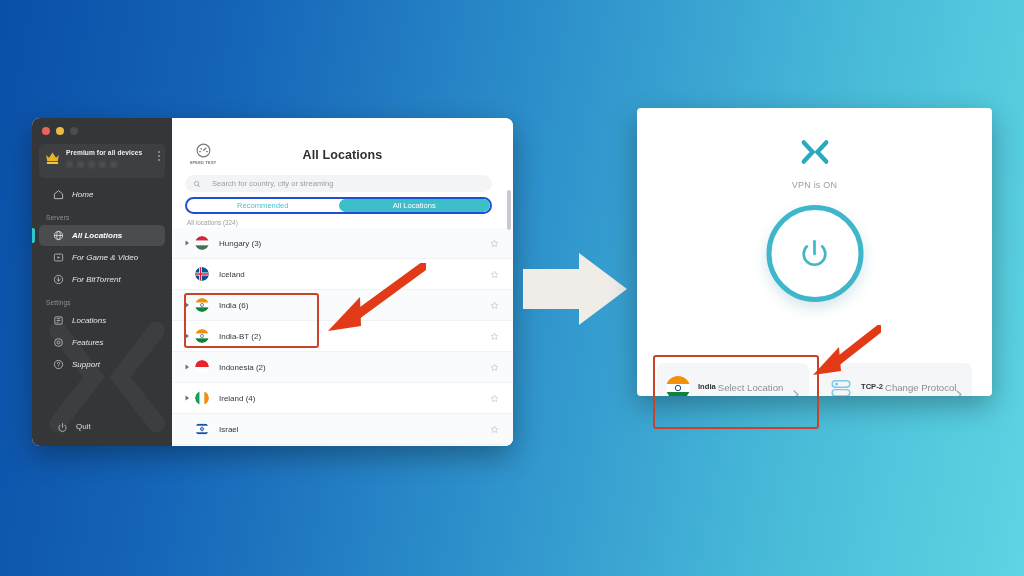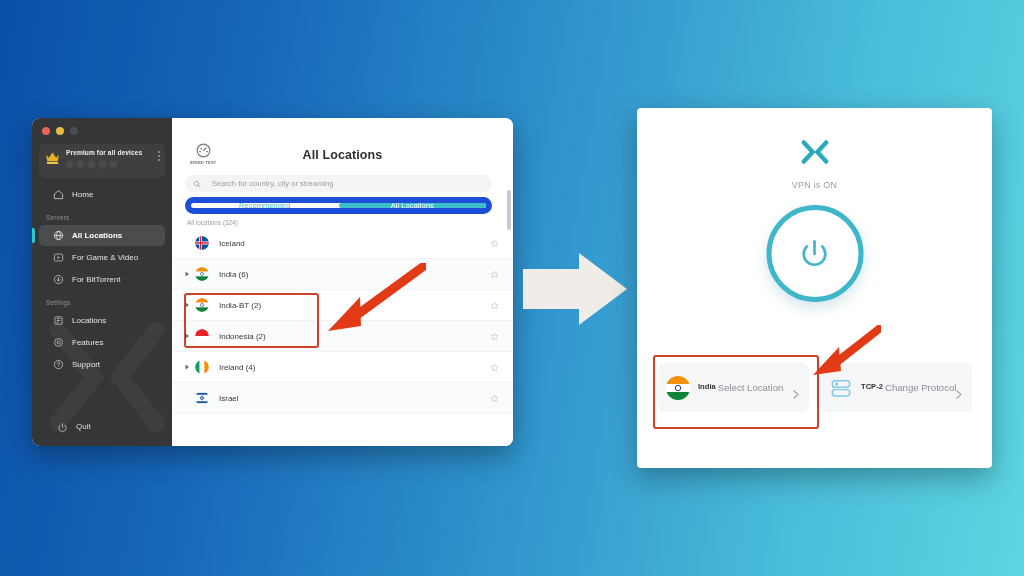--- a/index.html
+++ b/index.html
@@ -57,21 +57,21 @@
   }
   #kebab-icon i { width: 2px; height: 2px; border-radius: 50%; background: #9a9c9e; display: block; }
 
   .nav-section {
     font-size: 6.4px; color: #8f9294; padding: 0 0 0 14px;
     margin: 9px 0 4px 0; letter-spacing: .2px;
   }
   .nav-item {
     position: relative; height: 21px; display: flex; align-items: center;
     padding-left: 14px; gap: 8px; font-size: 8px; color: #e3e5e7;
-    margin: 0 7px 1px 7px; border-radius: 5px;
+    margin: 0 7px 1px 7px; border-radius: 5px; font-style: italic;
   }
   .nav-item.active { background: #4a4c4e; color: #fff; font-weight: bold; }
   .nav-item.active::before {
     content: ""; position: absolute; left: -7px; top: 3px;
     width: 2.5px; height: 15px; background: #35c2c9; border-radius: 0 2px 2px 0;
   }
   .nav-ico { width: 11px; height: 11px; flex-shrink: 0; opacity: .85; }
   .nav-label { line-height: 1; white-space: nowrap; }
   #quit-item {
     position: absolute; bottom: 10px; left: 0; width: 100%;
@@ -98,21 +98,21 @@
     align-items: center; padding: 0 8px; gap: 5px;
   }
   #search-input {
     border: 0; background: transparent; outline: none; width: 100%;
     font-family: inherit; font-size: 7.6px; color: #8d9094; margin-left: 6px;
   }
   #search-input::placeholder { color: #9b9ea2; }
 
   #tabs {
     position: absolute; left: 13px; top: 79px; width: 307px; height: 17px;
-    border: 6px solid #1d4ed8; border-radius: 9px; display: flex; overflow: hidden;
+    border: 2px solid #1d4ed8; border-radius: 9px; display: flex; overflow: hidden;
   }
   .tab {
     flex: 1; display: flex; align-items: center; justify-content: center;
     font-size: 7.6px; color: #49c2cb; height: 100%;
   }
   .tab.sel { background: #3cbfc8; color: #fff; border-radius: 9px; }
 
   #list-header {
     position: absolute; left: 15px; top: 101px;
     font-size: 6.4px; color: #9a9da1;
@@ -144,21 +144,21 @@
     position: absolute; right: 2.5px; top: 72px; width: 3.5px; height: 40px;
     background: #c6c9cd; border-radius: 2px;
   }
 
   
   #flow-arrow { position: absolute; left: 523px; top: 253px; width: 104px; height: 72px; }
 
   
   #vpn-window {
     position: absolute; left: 637px; top: 108px;
-    width: 355px; height: 360px; background: #fff; border-radius: 4px;
+    width: 355px; height: 288px; background: #fff; border-radius: 4px;
     box-shadow: 0 10px 28px rgba(0,0,0,.30); overflow: hidden;
   }
   #vpn-logo { position: absolute; left: 50%; top: 28px; transform: translateX(-50%); width: 32px; height: 32px; }
   #vpn-status {
     position: absolute; left: 0; top: 72px; width: 100%; text-align: center;
     font-size: 9px; color: #9a9da1; letter-spacing: .2px;
   }
   #power-ring {
     position: absolute; left: 50%; top: 97px; transform: translateX(-50%);
     width: 97px; height: 97px; border-radius: 50%;
@@ -322,20 +322,45 @@
 
     <div id="tabs">
       <div class="tab">Recommended</div>
       <div class="tab sel">All Locations</div>
     </div>
 
     <div id="list-header">All locations (324)</div>
 
     <div id="country-list">
 
+      <div class="country-row alt">
+        <span class="expander">
+          <svg width="5" height="6" viewBox="0 0 5 6">
+              <path d="M0.5 0.5 L4 3 L0.5 5.5 Z" fill="#6b6f73"></path>
+            </svg>
+        </span>
+        <span class="flag">
+          <svg viewBox="0 0 30 30" width="14" height="14">
+              <defs>
+                <clipPath id="cH">
+                  <circle cx="15" cy="15" r="15"></circle>
+                </clipPath>
+              </defs>
+            <g clip-path="url(#cH)">
+                <rect width="30" height="10" fill="#ce2939"></rect>
+                <rect y="10" width="30" height="10" fill="#fff"></rect>
+                <rect y="20" width="30" height="10" fill="#477050"></rect>
+              </g>
+            </svg>
+        </span>
+        <span class="country-name">Hungary (3)</span>
+        <svg class="star" viewBox="0 0 24 24" fill="none" stroke="#c3c6ca" stroke-width="1.9">
+          <path d="M12 3.2l2.75 5.6 6.15.9-4.45 4.35 1.05 6.15L12 17.2l-5.5 2.9 1.05-6.15L3.1 9.7l6.15-.9z" stroke-linejoin="round"></path>
+        </svg>
+      </div>
 
       <div class="country-row">
         <span class="expander"></span>
         <span class="flag">
           <svg viewBox="0 0 30 30" width="14" height="14">
               <defs>
                 <clipPath id="cI">
                   <circle cx="15" cy="15" r="15"></circle>
                 </clipPath>
               </defs>

